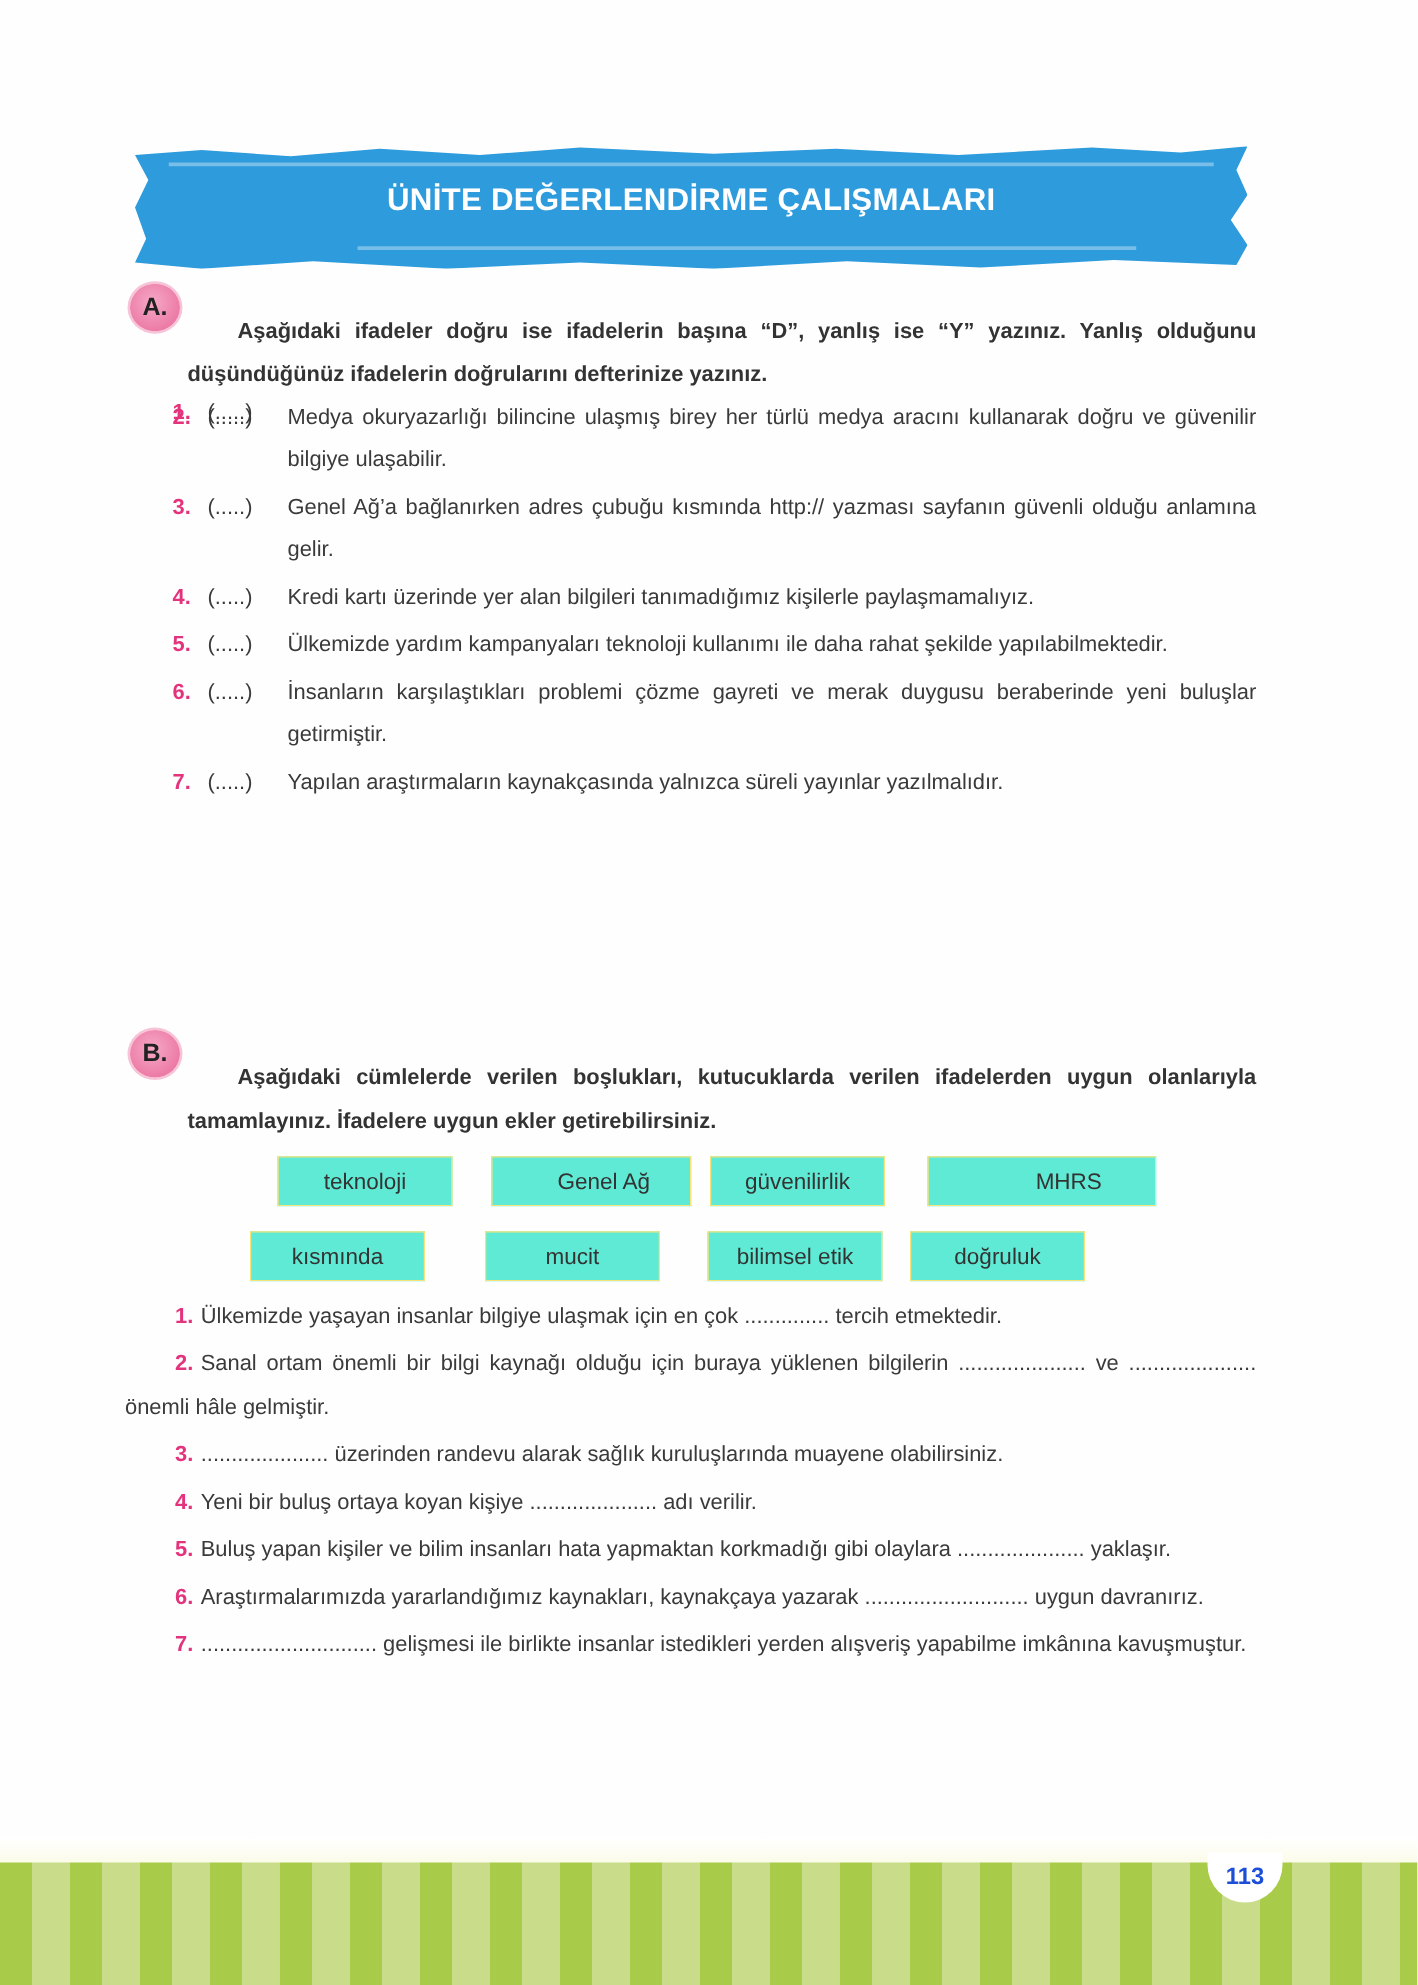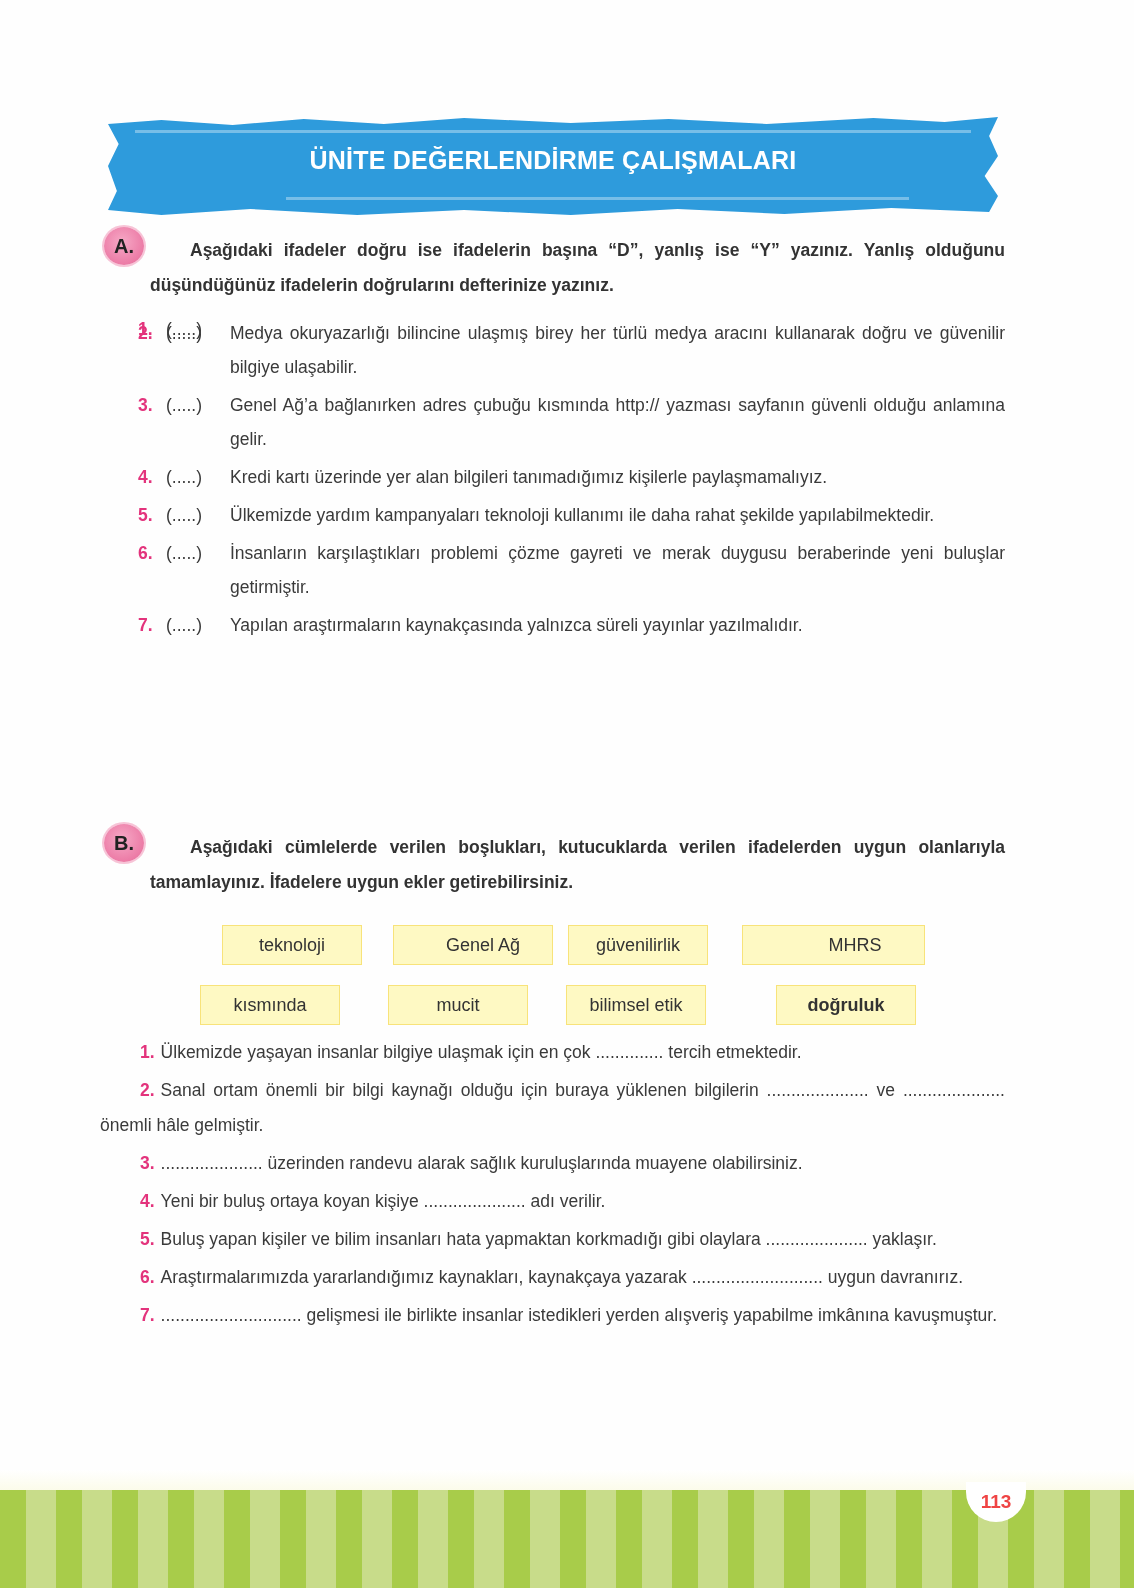--- a/index.html
+++ b/index.html
@@ -30,50 +30,51 @@
       position: absolute; width: 40px; height: 38px; border-radius: 50%;
       background: radial-gradient(circle at 45% 40%, #f6a9c6 0%, #ec7ba6 70%, #d9628e 100%);
       box-shadow: 0 0 0 2px #f7c4d7;
       display: flex; align-items: center; justify-content: center;
       font-weight: bold; font-size: 20px; color: #222;
     }
     .instr {
       position: absolute; left: 150px; width: 855px;
       font-weight: bold; font-size: 17.5px; line-height: 35px; color: #333;
       text-align: justify;
+      margin-top: 14px;
     }
     .instr .indent { display: inline-block; width: 40px; }
     .list-a { position: absolute; left: 130px; top: 312px; width: 875px; margin: 0; padding: 0; list-style: none; }
     .list-a li { position: relative; padding-left: 100px; font-size: 17.5px; line-height: 34px; margin-bottom: 4px; text-align: justify; }
     .list-a .num { position: absolute; left: 8px; color: #e3337c; font-weight: bold; }
     .list-a .paren { position: absolute; left: 36px; }
     .boxes { position: absolute; left: 0; top: 0; width: 1134px; }
     .word-box {
       position: absolute; height: 40px; width: 140px;
-      background: #fef9c3;
+      background: #5eead4;
       box-shadow: 0 0 0 1px #f8e37a inset;
       display: flex; align-items: center; justify-content: center;
       font-size: 18px; color: #333;
     }
     .list-b { position: absolute; left: 100px; top: 1035px; width: 905px; }
     .list-b .item { font-size: 17.5px; line-height: 35px; text-align: justify; margin-bottom: 3px; }
     .list-b .item .num { color: #e3337c; font-weight: bold; padding-left: 40px; padding-right: 6px; }
     .footer-stripes {
       position: absolute; left: 0; top: 1490px; width: 1134px; height: 98px;
       background: repeating-linear-gradient(90deg, #a8cc4a 0px, #a8cc4a 26px, #c8dc8a 26px, #c8dc8a 56px);
     }
     .footer-fade {
       position: absolute; left: 0; top: 1470px; width: 1134px; height: 22px;
       background: linear-gradient(180deg, #ffffff 0%, #fbfbe8 100%);
     }
     .page-tab {
       position: absolute; left: 966px; top: 1482px; width: 60px; height: 40px;
       background: #ffffff; border-radius: 0 0 30px 30px;
       display: flex; align-items: center; justify-content: center;
-      font-weight: bold; font-size: 19px; color: #ef4444;
+      font-weight: bold; font-size: 19px; color: #1d4ed8;
     }
   </style>
 </head>
 <body>
 
 <div class="banner">
   <div class="banner-title">ÜNİTE DEĞERLENDİRME ÇALIŞMALARI</div>
 </div>
 
 <div class="badge" style="left:104px; top:227px;">A.</div>
@@ -93,21 +94,21 @@
 <div class="instr" style="top:830px;"><span class="indent"></span><span>Aşağıdaki cümlelerde verilen boşlukları, kutucuklarda verilen ifadelerden uygun olanlarıyla tamamlayınız. İfadelere uygun ekler getirebilirsiniz.</span></div>
 
 <div class="boxes">
   <div class="word-box" style="left:222px; top:925px;">teknoloji</div>
   <div class="word-box" style="left:393px; top:925px;padding-left:20px;">Genel Ağ</div>
   <div class="word-box" style="left:568px; top:925px;">güvenilirlik</div>
   <div class="word-box" style="left:742px; top:925px;padding-left:43px;">MHRS</div>
   <div class="word-box" style="left:200px; top:985px;">kısmında</div>
   <div class="word-box" style="left:388px; top:985px;">mucit</div>
   <div class="word-box" style="left:566px; top:985px;">bilimsel etik</div>
-  <div class="word-box" style="left:776px; top:985px;font-weight:bold;">doğruluk</div>
+  <div class="word-box" style="left:728px; top:985px;">doğruluk</div>
 </div>
 
 <div class="list-b">
   <div class="item"><span class="num">1.</span><span>Ülkemizde yaşayan insanlar bilgiye ulaşmak için en çok .............. tercih etmektedir.</span></div>
   <div class="item"><span class="num">2.</span><span>Sanal ortam önemli bir bilgi kaynağı olduğu için buraya yüklenen bilgilerin ..................... ve ..................... önemli hâle gelmiştir.</span></div>
   <div class="item"><span class="num">3.</span><span>..................... üzerinden randevu alarak sağlık kuruluşlarında muayene olabilirsiniz.</span></div>
   <div class="item"><span class="num">4.</span><span>Yeni bir buluş ortaya koyan kişiye ..................... adı verilir.</span></div>
   <div class="item"><span class="num">5.</span><span>Buluş yapan kişiler ve bilim insanları hata yapmaktan korkmadığı gibi olaylara ..................... yaklaşır.</span></div>
   <div class="item"><span class="num">6.</span><span>Araştırmalarımızda yararlandığımız kaynakları, kaynakçaya yazarak ........................... uygun davranırız.</span></div>
   <div class="item"><span class="num">7.</span><span>............................. gelişmesi ile birlikte insanlar istedikleri yerden alışveriş yapabilme imkânına kavuşmuştur.</span></div>

